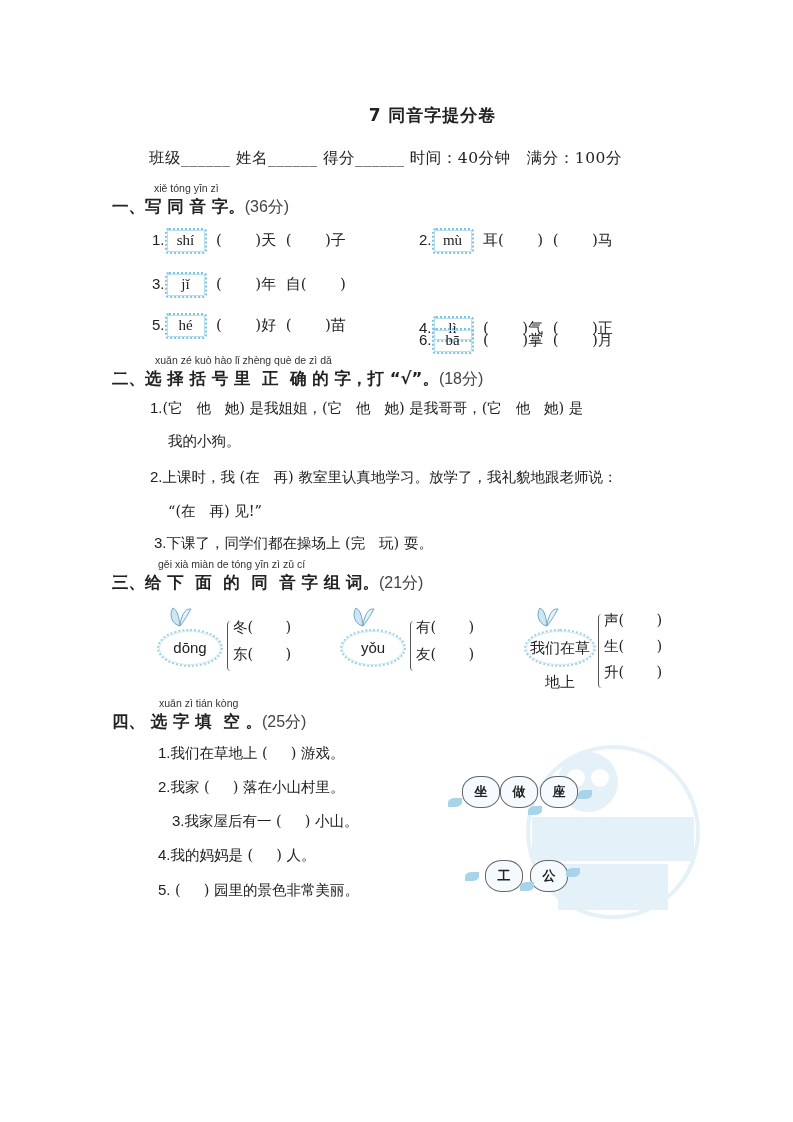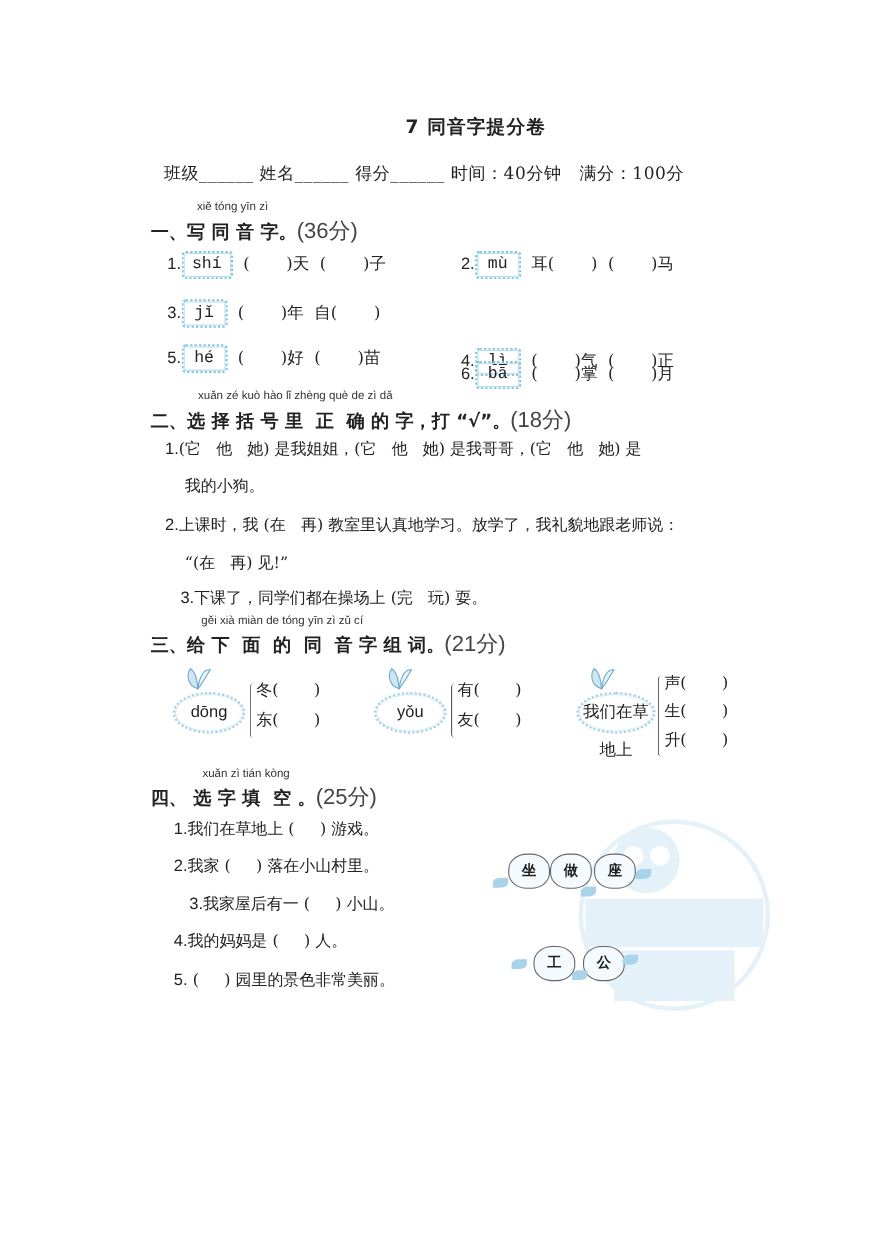--- a/index.html
+++ b/index.html
@@ -9,34 +9,34 @@
   }
   .title {
     position: absolute; top: 104px; left: 0; width: 793px; text-align: center;
     font-family: "DejaVu Sans", sans-serif; font-weight: bold; font-size: 17px; letter-spacing: 1px; padding-left: 36px;
   }
   .info {
     position: absolute; top: 148px; left: 120px; font-size: 15.5px; white-space: pre;
     letter-spacing: 0.5px;
     margin-left: 29px;
   }
-  .sec-head { position: absolute; left: 112px; margin-left: 25px; }
+  .sec-head { position: absolute; left: 112px; }
   .sec-head .py {
     position: absolute; top: -14px; font-family: "Liberation Sans", sans-serif; font-size: 10.5px; color: #333;
   }
   .sec-head .hd {
     font-family: "DejaVu Sans", sans-serif; font-weight: bold; font-size: 16.5px; white-space: pre; text-align: right;
   }
-  .sec-head .pts { font-family: "Liberation Sans", sans-serif; font-weight: normal; font-size: 20px; color: #444; }
+  .sec-head .pts { font-family: "Liberation Sans", sans-serif; font-weight: normal; font-size: 16px; color: #444; }
   .row { position: absolute; font-size: 15px; white-space: pre; }
   .num { font-family: "Liberation Sans", sans-serif; font-size: 15px; }
   .pybox {
     display: inline-block; padding: 0 8px; height: 22px; line-height: 21px;
     border: 2px dotted #7ec3e0; border-radius: 4px; outline: 1px solid #b9e0ef; outline-offset: -3px;
-    font-family: Liberation Mono, monospace; font-size: 15px; color: #222; vertical-align: middle;
+    font-family: Liberation Serif, serif; font-size: 15px; color: #222; vertical-align: middle;
     min-width: 22px; text-align: center;
   }
   .line { position: absolute; font-size: 14.5px; white-space: pre; }
   .oval {
     position: absolute; width: 62px; height: 34px; border-radius: 50%;
     border: 2px dotted #9fd1e4; box-shadow: 0 0 0 1px #d5ecf5 inset;
     font-family: "Liberation Sans", sans-serif; font-size: 15px; text-align: center; line-height: 34px;
   }
   .bfly { position: absolute; width: 26px; height: 22px; }
   .brace { position: absolute; font-size: 14px; color: #444; }
@@ -71,21 +71,21 @@
 
 <div class="sec-head" style="top:368px">
   <span class="py" style="left:43px">xuǎn  zé  kuò hào  lǐ  zhèng què  de   zì         dǎ</span>
   <span class="hd">二、选 择 括 号 里  正  确 的 字，打 “√”</span><span class="hd">。</span><span class="pts">(18分)</span>
 </div>
 
 <div class="line" style="top:399px;left:150px"><span class="num">1.</span><span>(它   他   她) 是我姐姐，(它   他   她) 是我哥哥，(它   他   她) 是</span></div>
 <div class="line" style="top:432px;left:168px">我的小狗。</div>
 <div class="line" style="top:468px;left:150px"><span class="num">2.</span><span>上课时，我 (在   再) 教室里认真地学习。放学了，我礼貌地跟老师说：</span></div>
 <div class="line" style="top:502px;left:168px">“(在   再) 见!”</div>
-<div class="line" style="top:534px;left:164px"><span class="num">3.</span><span>下课了，同学们都在操场上 (完   玩) 耍。</span></div>
+<div class="line" style="top:534px;left:154px"><span class="num">3.</span><span>下课了，同学们都在操场上 (完   玩) 耍。</span></div>
 
 <div class="sec-head" style="top:572px">
   <span class="py" style="left:46px">gěi xià miàn  de  tóng yīn  zì  zǔ   cí</span>
   <span class="hd">三、给 下  面  的  同  音 字 组 词</span><span class="hd">。</span><span class="pts">(21分)</span>
 </div>
 
 <div id="s3">
     <div>
       <svg class="bfly" style="left:167px;top:606px" viewBox="0 0 26 22">
         <path d="M13 20 C4 18 2 8 6 2 C10 4 12 10 13 20 Z" fill="#cfe6f2" stroke="#6aa9c9" stroke-width="1"></path>

